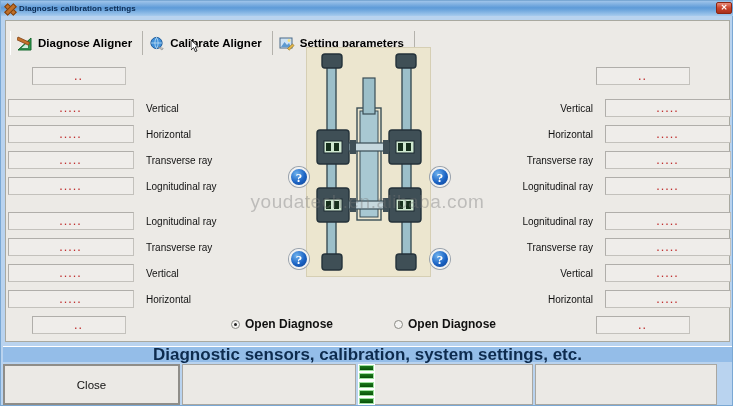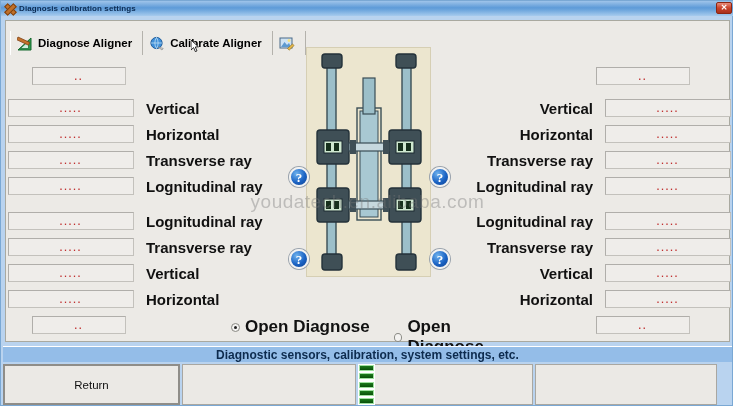--- a/index.html
+++ b/index.html
@@ -104,21 +104,21 @@
     font-size: 9px; color: #c03030;
     letter-spacing: 2px;
     font-weight: 700;
     line-height: 1;
     padding-top: 3px;
   }
   .f-wide  { width: 126px; }
   .f-small { width: 94px; }
 
   .lbl {
-    font-size: 15px; font-weight: 700; color: #111;
+    font-size: 10px; font-weight: 400; color: #111;
     white-space: nowrap;
   }
   .lbl-l { margin-left: 12px; }
   .lbl-r { margin-right: 12px; text-align: right; }
 
   
   #diagram {
     position: absolute;
     left: 300px; top: 26px;
     width: 125px; height: 230px;
@@ -155,21 +155,21 @@
     width: 9px; height: 9px; border-radius: 50%;
     border: 1px solid #8a8a84;
     background: #f4f3f1;
     position: relative;
   }
   .radio-mark.on::after {
     content: ""; position: absolute;
     left: 2px; top: 2px; width: 3px; height: 3px;
     border-radius: 50%; background: #222;
   }
-  .radio-label { font-size: 17px; font-weight: 700; color: #111; }
+  .radio-label { font-size: 12px; font-weight: 700; color: #111; }
 
   
   #watermark {
     position: absolute; left: 0; top: 190px;
     width: 733px; text-align: center;
     font-size: 19px; color: rgba(120,120,120,0.40);
     font-family: "Liberation Sans", sans-serif;
     letter-spacing: 0.5px;
     pointer-events: none;
     z-index: 40;
@@ -177,21 +177,21 @@
 
   
   #statusbar {
     position: absolute; left: 2px; top: 345px;
     width: 729px; height: 16px;
     background: #94bde8;
     border-top: 1px solid #ffffff;
     display: flex; align-items: center; justify-content: center;
   }
   #statusbar span {
-    font-size: 12px; font-weight: 700; color: #0d2b4e;
+    font-size: 17px; font-weight: 700; color: #0d2b4e;
   }
 
   
   #bottombar {
     position: absolute; left: 2px; top: 363px;
     width: 729px; height: 41px;
     display: flex; gap: 2px;
   }
   .bb-panel {
     background: #ebe9e5;
@@ -261,20 +261,21 @@
         </svg>
       </div>
 
       <div class="tab">
         <svg class="tab-ico" viewBox="0 0 16 15">
           <rect x="1" y="2" width="12" height="10" fill="#cfe3f3" stroke="#4a6a88" stroke-width="1"></rect>
           <polygon points="2,11 5.5,6 8,9 10,7 12,11" fill="#5d9ad0"></polygon>
           <circle cx="10" cy="4.6" r="1.4" fill="#f6e27a"></circle>
           <path d="M8.5 12.5 l5 -4.6 l1.6 1.7 l-5 4.6 z" fill="#e8b94a" stroke="#8a6a17" stroke-width="0.6"></path>
         </svg>
+        <span class="tab-label">Setting parameters</span>
       </div>
     </div>
 
 
     <div class="panel-left">
 
       <div class="field f-small" style="position:absolute;left:26px;top:46px;">..</div>
 
       <div class="row row-left" style="top:78px;">
         <div class="field f-wide">.....</div>
@@ -427,21 +428,21 @@
     </div>
   </div>
 
   <div id="watermark">youdatech.en.alibaba.com</div>
 
   <div id="statusbar">
     <span>Diagnostic sensors, calibration, system settings, etc.</span>
   </div>
 
   <div id="bottombar">
-    <div id="return-btn">Return</div>
+    <div id="return-btn">Close</div>
     <div class="bb-panel bb-blank-a"></div>
     <div class="bb-panel bb-blank-b"></div>
     <div class="bb-panel bb-blank-c"></div>
     <div id="led-stack">
       <div class="led"></div>
       <div class="led"></div>
       <div class="led"></div>
       <div class="led"></div>
       <div class="led"></div>
     </div>

